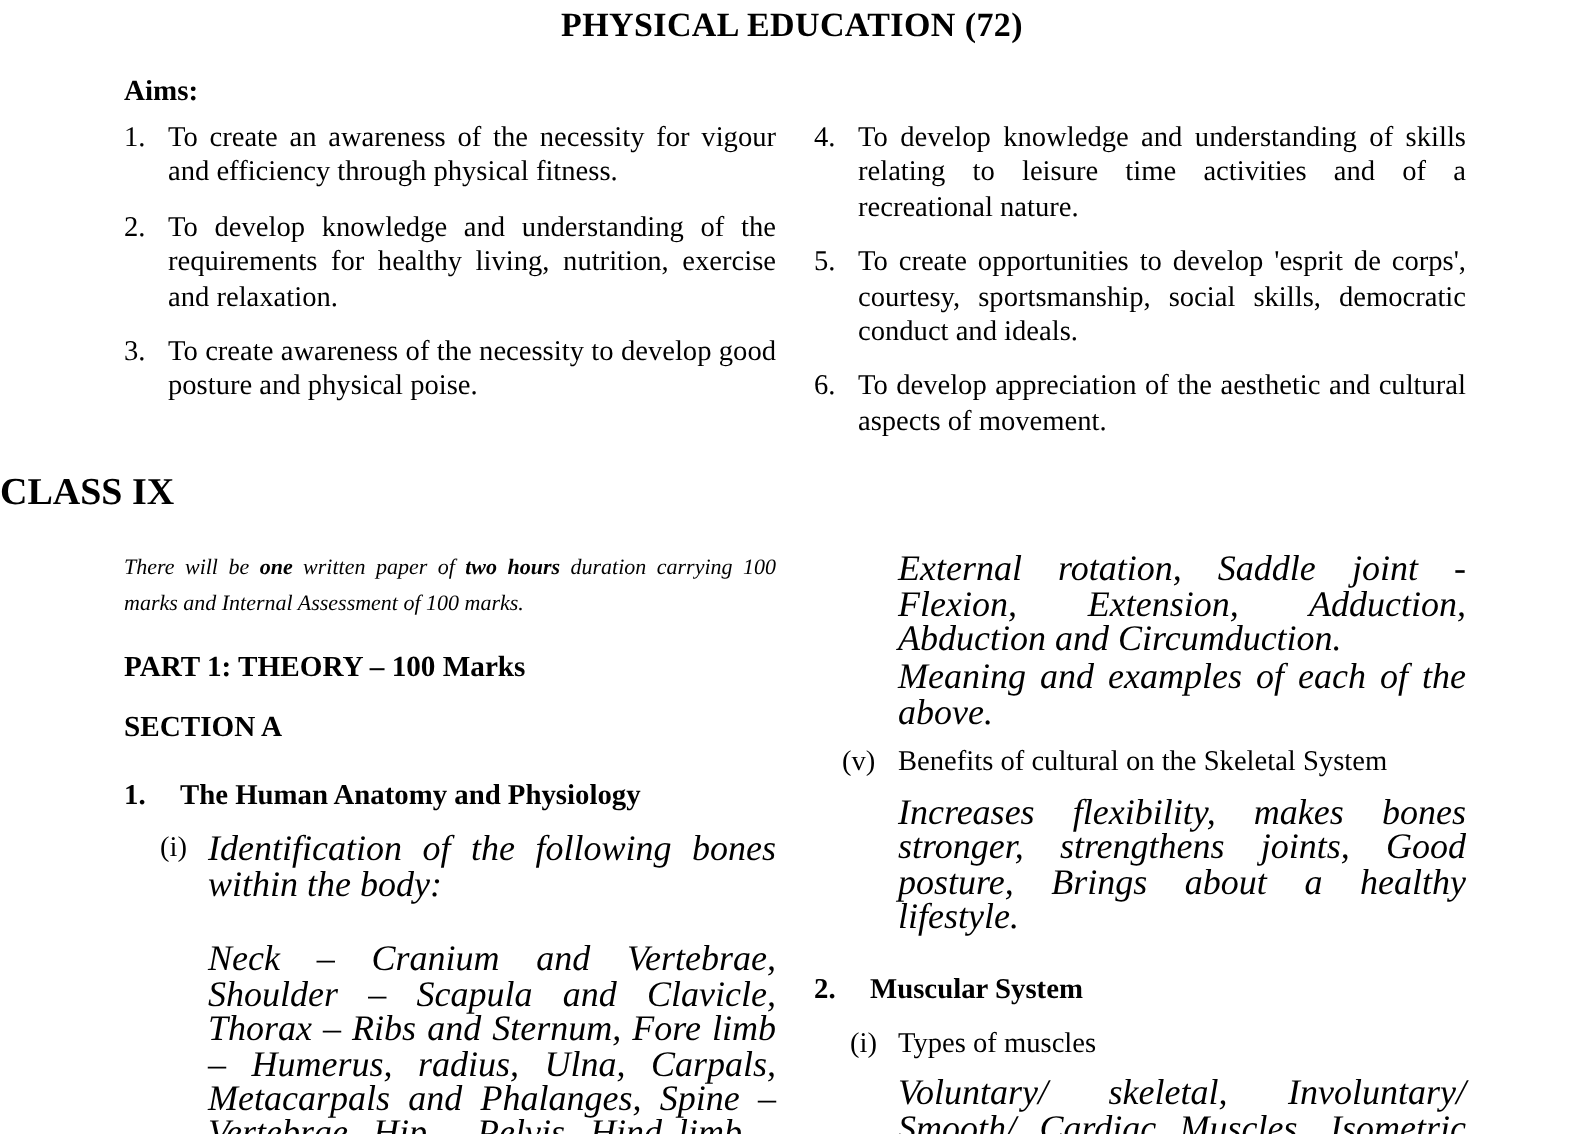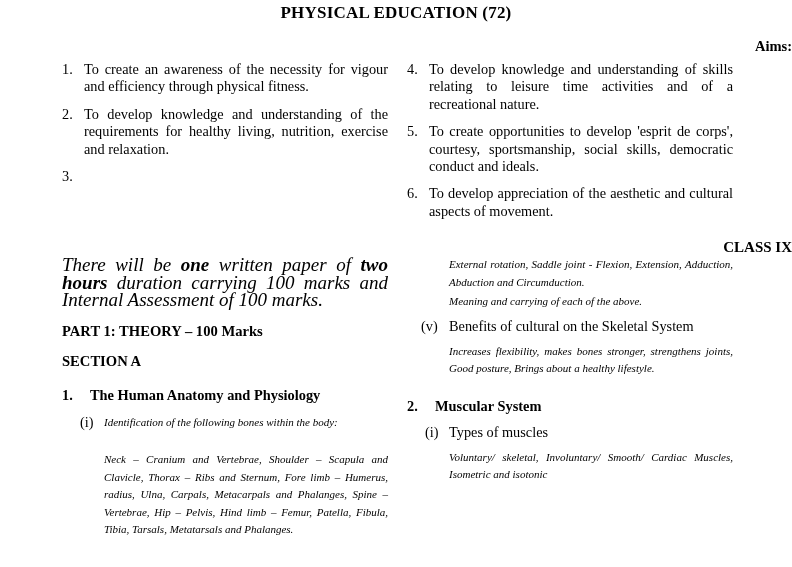--- a/index.html
+++ b/index.html
@@ -43,21 +43,20 @@
   .col {
     width: 326px;
     box-sizing: border-box;
   }
 
   .aims-heading {
     font-weight: bold;
     font-size: 14.5px;
     margin: 14px 0 6px 62px;
     line-height: 17px;
-    text-align: right;
   }
   .li {
     position: relative;
     padding-left: 22px;
     margin-bottom: 10px;
     font-size: 14.3px;
     line-height: 17.4px;
     text-align: justify;
   }
   .li .marker {
@@ -65,31 +64,31 @@
     left: 0;
     top: 0;
     width: 20px;
     text-align: left;
     font-size: 14.3px;
   }
   .li:last-child { margin-bottom: 0; }
 
   
   .class-heading {
-    text-align: right;
-    font-weight: bold;
-    font-size: 15px;
-    margin: 18px 0 0 0;
+    text-align: left;
+    font-weight: bold;
+    font-size: 19px;
+    margin: 18px 0 20px 0;
     line-height: 18px;
   }
 
   
   .note {
     font-style: italic;
-    font-size: 19px;
+    font-size: 11px;
     line-height: 17.4px;
     text-align: justify;
     margin: 0 0 14px 0;
   }
   .note b { font-weight: bold; font-style: italic; }
 
   .center-bold {
     text-align: left;
     font-weight: bold;
     font-size: 14.6px;
@@ -124,21 +123,21 @@
     position: absolute;
     left: 18px;
     top: 0;
     width: 22px;
     text-align: left;
   }
   .sub.wide .marker { left: 14px; width: 26px; }
 
   .detail {
     font-style: italic;
-    font-size: 11px;
+    font-size: 18px;
     line-height: 17.4px;
     text-align: justify;
     margin: 0 0 8px 0;
     padding-left: 42px;
   }
   .detail.nogap { margin-bottom: 20px; }
   .detail.tightgap { margin-bottom: 2px; }
   .spacer-12 { height: 12px; }
 
   .body-band {
@@ -159,20 +158,21 @@
       <div class="li">
         <span class="marker">1.</span>
         <span>To create an awareness of the necessity for vigour and efficiency through physical fitness.</span>
       </div>
       <div class="li">
         <span class="marker">2.</span>
         <span>To develop knowledge and understanding of the requirements for healthy living, nutrition, exercise and relaxation.</span>
       </div>
       <div class="li">
         <span class="marker">3.</span>
+        <span>To create awareness of the necessity to develop good posture and physical poise.</span>
       </div>
     </div>
 
     <div class="col">
       <div class="li">
         <span class="marker">4.</span>
         <span>To develop knowledge and understanding of skills relating to leisure time activities and of a recreational nature.</span>
       </div>
       <div class="li">
         <span class="marker">5.</span>
@@ -206,21 +206,21 @@
       </div>
 
       <p class="detail nogap">Identification of the following bones within the body:</p>
       <p class="detail">Neck – Cranium and Vertebrae, Shoulder – Scapula and Clavicle, Thorax – Ribs and Sternum, Fore limb – Humerus, radius, Ulna, Carpals, Metacarpals and Phalanges, Spine – Vertebrae, Hip – Pelvis, Hind limb – Femur, Patella, Fibula, Tibia, Tarsals, Metatarsals and Phalanges.</p>
 
     </div>
 
     <div class="col">
 
       <p class="detail tightgap" style="padding-left:42px;">External rotation, Saddle joint - Flexion, Extension, Adduction, Abduction and Circumduction.</p>
-      <p class="detail" style="padding-left:42px;">Meaning and carrying of each of the above.</p>
+      <p class="detail" style="padding-left:42px;">Meaning and examples of each of the above.</p>
 
       <div class="sub wide">
         <span class="marker">(v)</span>
         <span>Benefits of cultural on the Skeletal System</span>
       </div>
 
       <p class="detail" style="padding-left:42px;">Increases flexibility, makes bones stronger, strengthens joints, Good posture, Brings about a healthy lifestyle.</p>
 
       <div class="spacer-12"></div>
 

